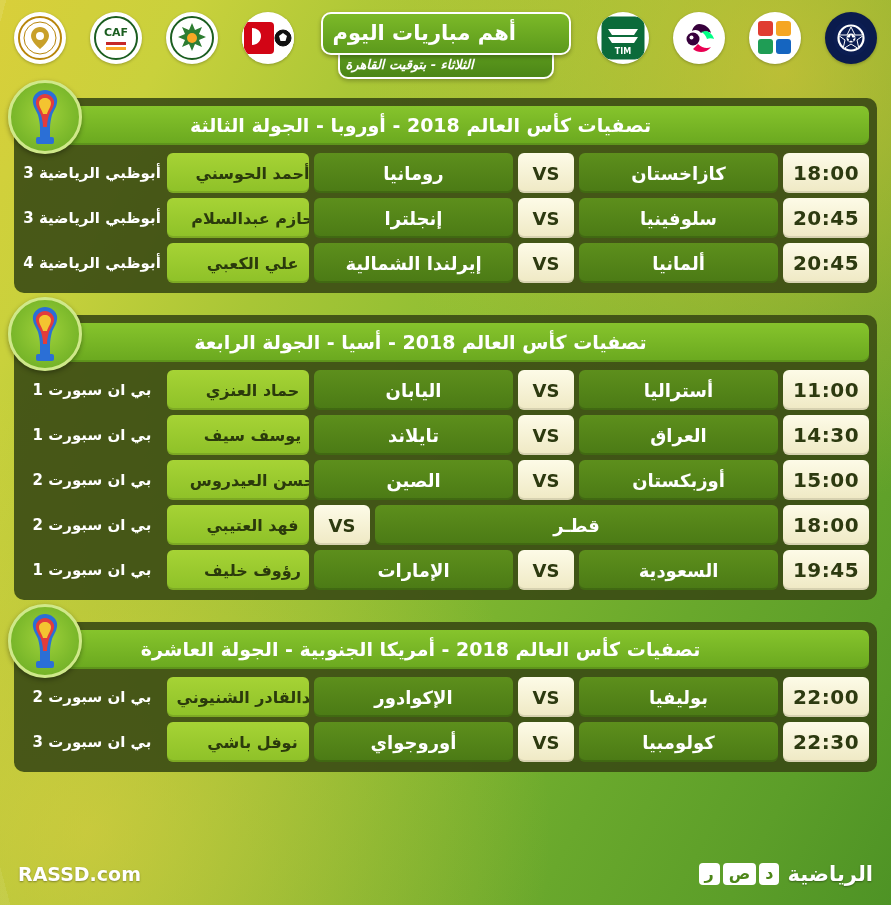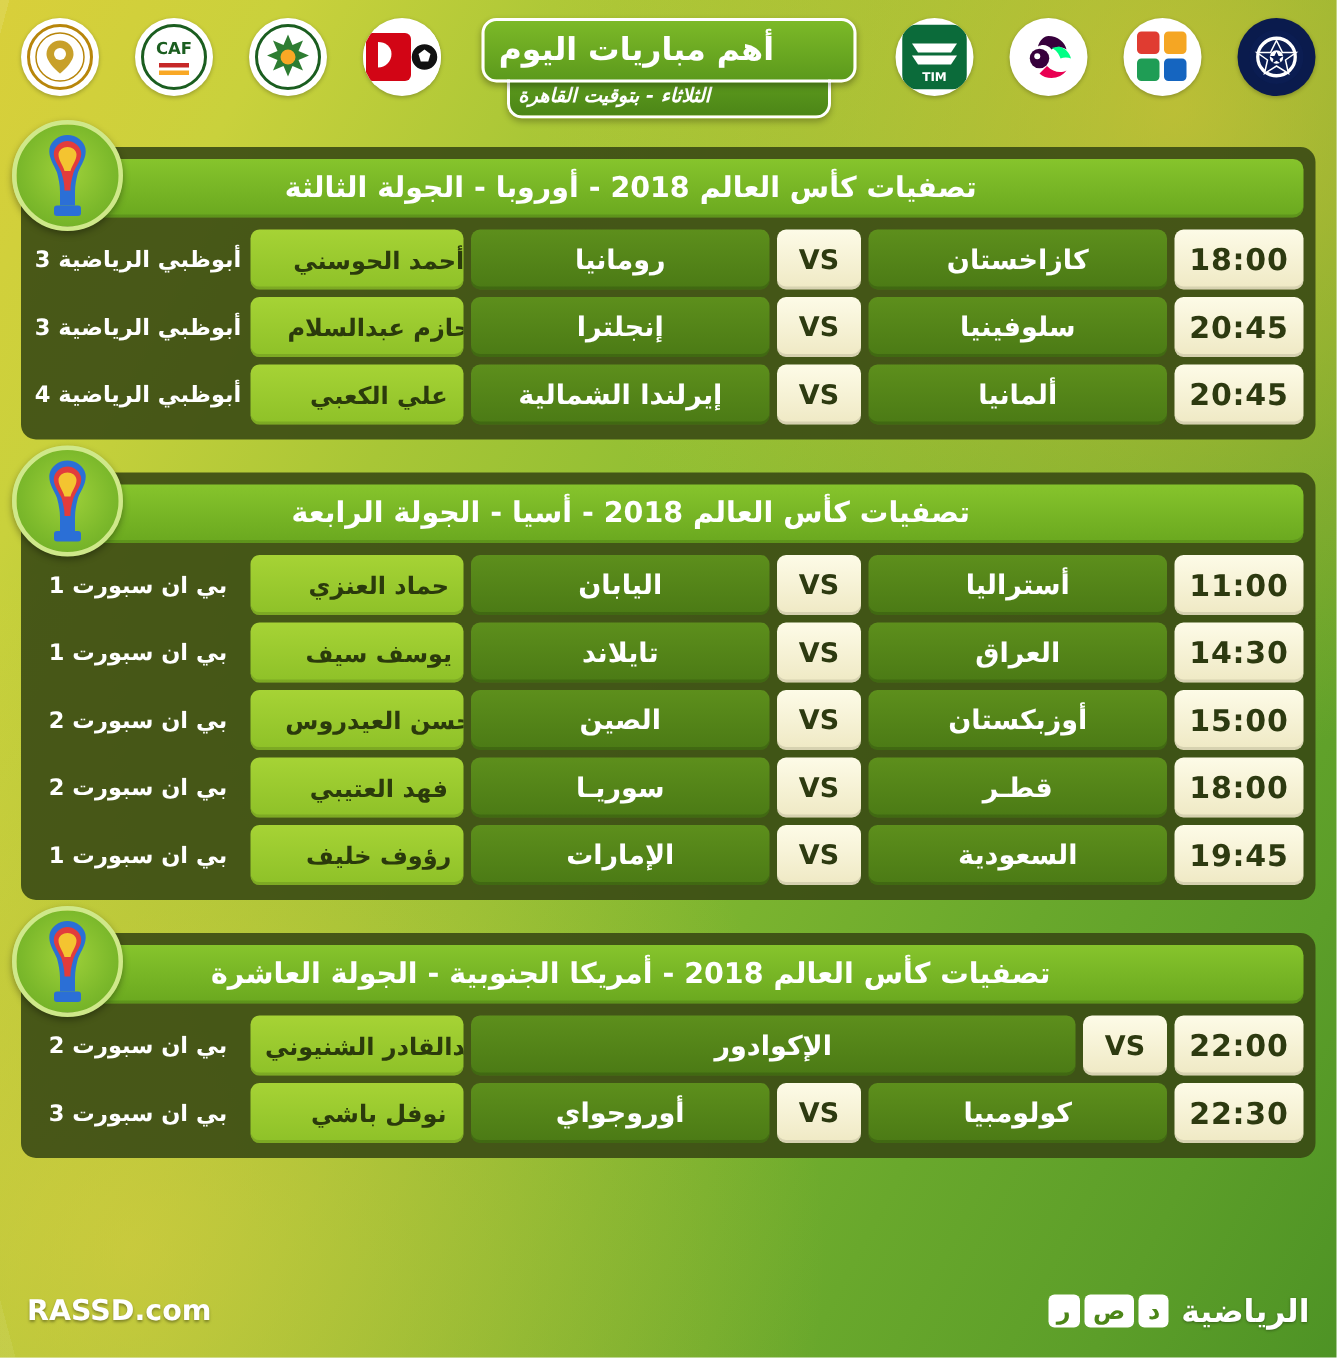--- a/index.html
+++ b/index.html
@@ -374,21 +374,20 @@
           <div class="cell team">أوزبكستان</div>
           <div class="cell vs">VS</div>
           <div class="cell team">الصين</div>
           <div class="cell commentator">حسن العيدروس</div>
           <div class="cell channel">بي ان سبورت 2</div>
         </div>
         <div class="row">
           <div class="cell time">18:00</div>
           <div class="cell team">قطـر</div>
           <div class="cell vs">VS</div>
-          <div class="cell team">سوريـا</div>
           <div class="cell commentator">فهد العتيبي</div>
           <div class="cell channel">بي ان سبورت 2</div>
         </div>
         <div class="row">
           <div class="cell time">19:45</div>
           <div class="cell team">السعودية</div>
           <div class="cell vs">VS</div>
           <div class="cell team">الإمارات</div>
           <div class="cell commentator">رؤوف خليف</div>
           <div class="cell channel">بي ان سبورت 1</div>
@@ -403,20 +402,21 @@
           <path d="M23 6c4 0 8 3 9 7 1 5-3 9-5 14-1 4-2 7-2 12h-4c0-5-1-8-2-12-2-5-6-9-5-14 1-4 5-7 9-7z" fill="#e23c3c"></path>
           <path d="M23 10c3 0 6 2 6 5 0 4-3 7-4 11h-4c-1-4-4-7-4-11 0-3 3-5 6-5z" fill="#f4c430"></path>
           <rect x="14" y="49" width="18" height="7" rx="2" fill="#2b6fd6"></rect>
         </svg>
       </div>
       <div class="section-body">
         <div class="section-title">تصفيات كأس العالم 2018 - أمريكا الجنوبية - الجولة العاشرة</div>
 
         <div class="row">
           <div class="cell time">22:00</div>
+          <div class="cell team">بوليفيا</div>
           <div class="cell vs">VS</div>
           <div class="cell team">الإكوادور</div>
           <div class="cell commentator">عبدالقادر الشنيوني</div>
           <div class="cell channel">بي ان سبورت 2</div>
         </div>
         <div class="row">
           <div class="cell time">22:30</div>
           <div class="cell team">كولومبيا</div>
           <div class="cell vs">VS</div>
           <div class="cell team">أوروجواي</div>

